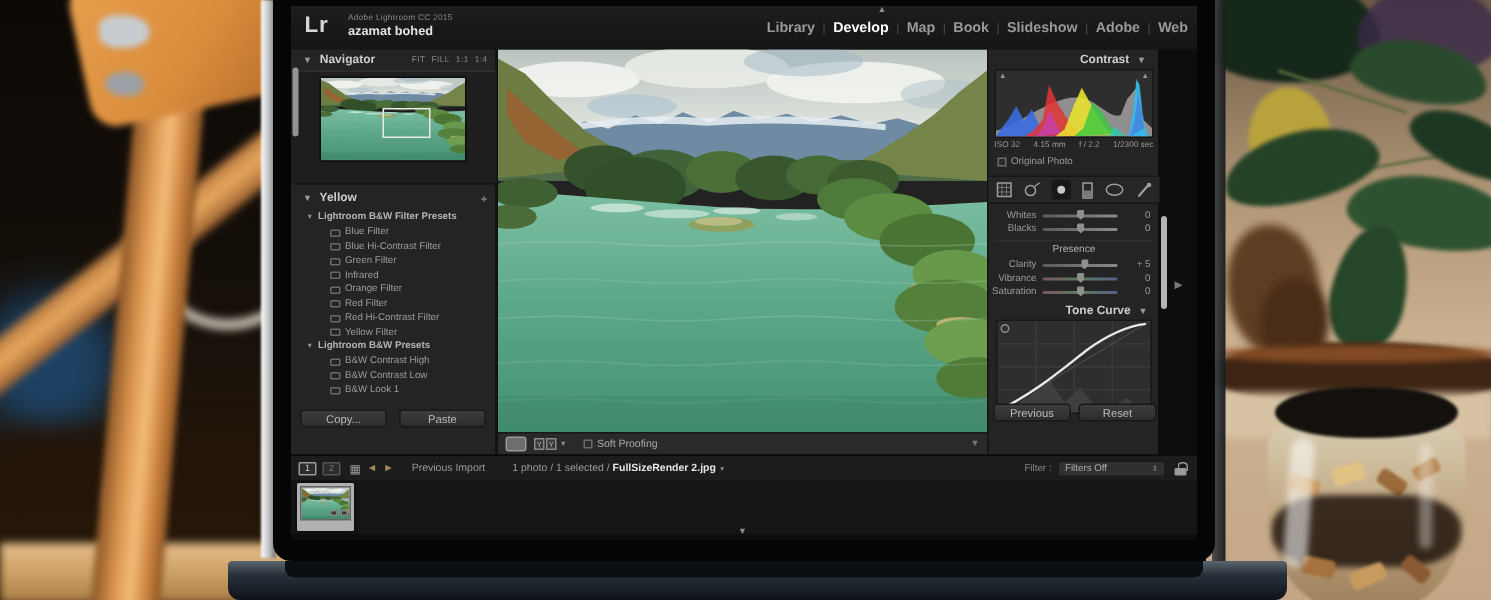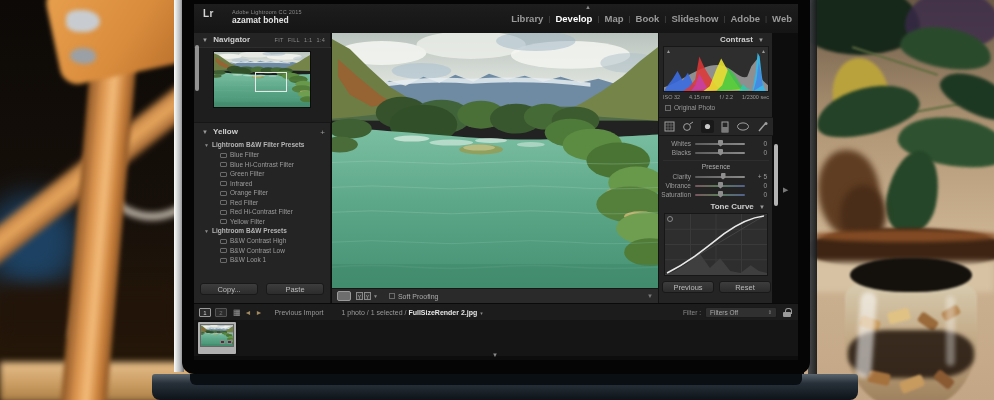--- a/index.html
+++ b/index.html
@@ -45,21 +45,21 @@
   .edgeR{position:absolute;left:808px;top:0;width:9px;height:374px;background:linear-gradient(90deg,#45474a,#191b1d);opacity:.95;}
   .bezel{position:absolute;left:182px;top:0;width:628px;height:374px;background:#050505;border-radius:0 0 12px 12px;}
   .base{position:absolute;left:152px;top:374px;width:706px;height:26px;border-radius:3px 3px 8px 8px;
     background:linear-gradient(180deg,#5a656e,#28313a 35%,#0d1318);}
   .hinge{position:absolute;left:190px;top:374px;width:612px;height:11px;background:#0a0f13;border-radius:0 0 6px 6px;}
 
   
   #screen{position:absolute;left:194px;top:4px;width:604px;height:356px;background:#0d0d0d;overflow:hidden;color:#9a9a9a;}
 
   .topbar{position:absolute;left:0;top:0;width:604px;height:29px;background:linear-gradient(180deg,#1d1d1d,#151515);}
-  .lrLogo{position:absolute;left:9px;top:4px;font-size:10px;font-weight:bold;color:#d5d5d5;letter-spacing:.5px;}
+  .lrLogo{position:absolute;left:9px;top:4px;font-size:15px;font-weight:bold;color:#d5d5d5;letter-spacing:.5px;}
   .idPlate{position:absolute;left:38px;top:5px;line-height:1.1;}
   .idSmall{display:block;font-size:5.5px;color:#8a8a8a;letter-spacing:.2px;}
   .idName{display:block;font-size:8.5px;color:#e2e2e2;font-weight:bold;margin-top:1px;}
   .topArrow{position:absolute;left:391px;top:0px;font-size:6px;color:#8a8a8a;}
   .modules{position:absolute;right:6px;top:9px;display:flex;align-items:center;gap:5px;font-size:9.5px;color:#9a9a9a;font-weight:bold;}
   .modules .sep{color:#4c4c4c;font-weight:normal;font-size:8px;}
   .modules .active{color:#ffffff;}
   .modules span[data-name^="module-"]{cursor:default;}
 
   
@@ -71,21 +71,21 @@
   .navThumb{position:absolute;left:20px;top:4px;width:96px;height:55px;outline:1px solid #0c0c0c;}
   .navRect{position:absolute;left:43%;top:36%;width:32px;height:20px;border:1px solid #e8e8e8;}
   .lscroll{position:absolute;left:1px;top:12px;width:4px;height:46px;background:#a8a8a8;border-radius:2px;opacity:.85;}
   .presetHead{position:absolute;left:0;top:92px;width:137px;}
   .plus{position:absolute;right:6px;top:3px;color:#9a9a9a;font-size:8px;font-weight:normal;}
   .ptree{position:absolute;left:0;top:108px;width:137px;}
   .pgroup{height:10px;padding-left:18px;font-size:6.5px;color:#b5b5b5;font-weight:bold;position:relative;}
   .pgroup .tri{position:absolute;left:10px;top:1px;font-size:5px;color:#8a8a8a;}
   .pitem{height:9.5px;padding-left:36px;font-size:6.5px;color:#9c9c9c;position:relative;}
   .pitem .pic{position:absolute;left:26px;top:1.5px;width:7px;height:5px;border:1px solid #6a6a6a;border-radius:1px;}
-  .lbtns{position:absolute;left:0;top:250px;width:137px;height:14px;}
+  .lbtns{position:absolute;left:0;top:240px;width:137px;height:14px;}
   .btn{position:absolute;height:12px;background:linear-gradient(180deg,#3d3d3d,#2c2c2c);border:1px solid #191919;border-radius:3px;
        color:#bcbcbc;font-size:7.5px;text-align:center;line-height:11px;}
 
   
   .photo{position:absolute;left:138px;top:29px;width:326px;height:255px;background:#222;}
   .photo svg{display:block;width:100%;height:100%;}
 
   
   .rpanel{position:absolute;left:464px;top:29px;width:114px;height:270px;background:#242424;border-left:1px solid #131313;}
   .rhead{position:relative;height:13px;padding:2px 8px 0 6px;font-size:8px;color:#cfcfcf;font-weight:bold;text-align:right;}
@@ -106,21 +106,21 @@
   .strack.grad1{background:linear-gradient(90deg,#5c5c5c,#8a8a8a);}
   .strack.grad2{background:linear-gradient(90deg,#7a5560,#5c7a58 45%,#54608a);}
   .sthumb{position:absolute;top:-3px;width:5px;height:7px;background:#8f8f8f;border-radius:1px;transform:translateX(-2px);
     clip-path:polygon(0 0,100% 0,100% 70%,50% 100%,0 70%);}
   .sval{flex:1;text-align:right;font-size:6.5px;color:#9c9c9c;padding-right:6px;}
   .presLbl{position:absolute;left:0;width:114px;text-align:center;font-size:6.8px;color:#b0b0b0;}
   .sdiv{position:absolute;left:4px;width:106px;height:1px;background:#181818;border-bottom:1px solid #2e2e2e;}
   .tcBox{position:absolute;left:5px;top:180px;width:104px;height:63px;background:#2e2e2e;border:1px solid #171717;}
   .tcBox svg{display:block;width:100%;height:100%;}
   .tcTarget{position:absolute;left:2px;top:2px;width:6px;height:6px;border:1px solid #8a8a8a;border-radius:50%;}
-  .rbtns{position:absolute;left:0;top:248px;width:114px;height:16px;}
+  .rbtns{position:absolute;left:0;top:236px;width:114px;height:16px;}
   .rscroll{position:absolute;left:580px;top:140px;width:4px;height:62px;background:#b4b4b4;border-radius:2px;}
   .rArrow{position:absolute;left:589px;top:182px;font-size:7px;color:#777;}
 
   
   .toolbar{position:absolute;left:138px;top:284px;width:326px;height:15px;background:#2a2a2a;border-top:1px solid #161616;display:flex;align-items:center;gap:5px;padding:0 5px;}
   .loupeIc{width:14px;height:10px;border:1px solid #9a9a9a;border-radius:2px;background:#6e6e6e;}
   .yyIc{display:flex;gap:1px;align-items:center;}
   .ybox{width:7px;height:8px;border:1px solid #8a8a8a;font-size:5px;color:#bbb;text-align:center;line-height:8px;background:#3a3a3a;}
   .ddTri{font-size:5px;color:#8a8a8a;margin-left:1px;}
   .softLbl{font-size:7px;color:#ababab;margin-left:6px;display:flex;gap:3px;align-items:center;}

